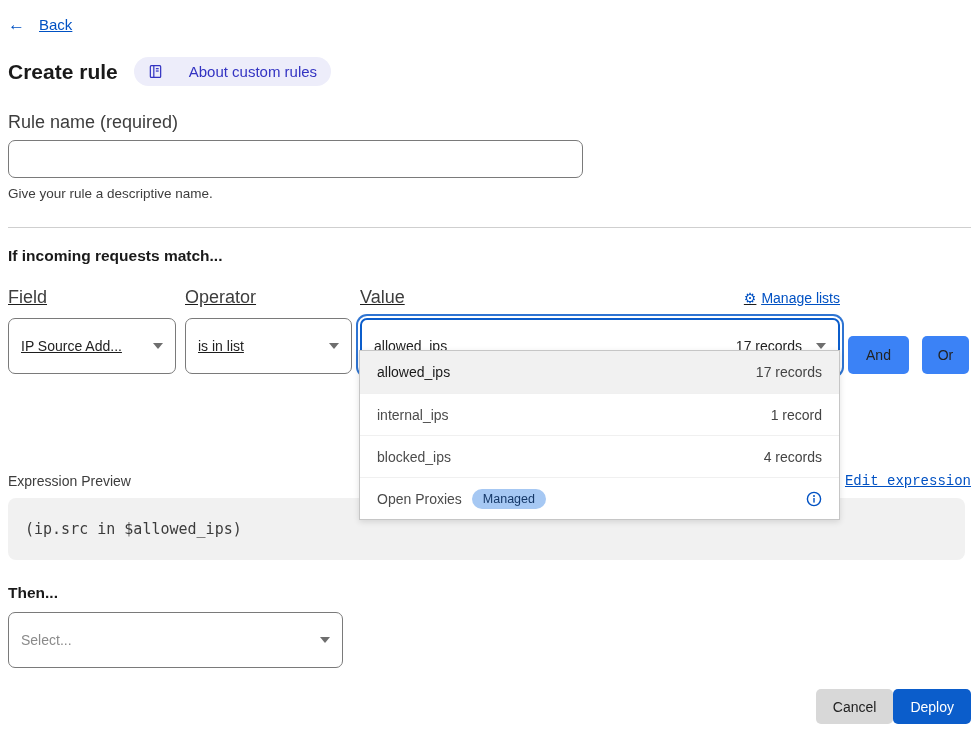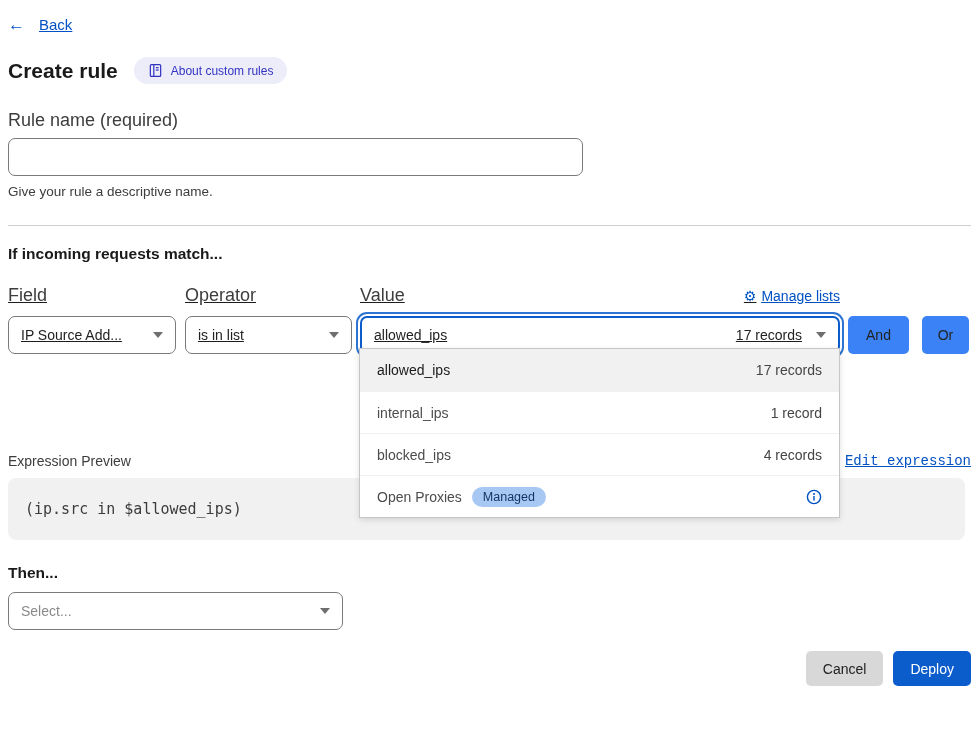--- a/index.html
+++ b/index.html
@@ -13,23 +13,23 @@
 
   
   .back-link { display: inline-flex; align-items: center; gap: 2px; color: #0051c3; text-decoration: none; font-size: 15px; cursor: pointer; }
   .back-link .arrow { font-size: 17px; line-height: 1; }
   .back-link .back-text { text-decoration: underline; margin-left: 12px; }
 
   
   .title-row { display: flex; align-items: center; gap: 16px; margin-top: 24px; }
   .page-title { font-size: 21px; font-weight: bold; color: #1a1a1a; }
   .about-pill {
-    display: inline-flex; align-items: center; gap: 8px;
+    display: inline-flex; align-items: center; gap: 26px;
     background: #ededfa; color: #3333c2;
-    border-radius: 16px; padding: 6px 14px; font-size: 12px;
+    border-radius: 16px; padding: 6px 14px; font-size: 15px;
     text-decoration: none; cursor: pointer;
   }
   .about-pill svg { display: block; }
 
   
   .field-label { font-size: 18px; color: #3d3d3d; }
   .rule-name-label { margin-top: 26px; }
   .rule-name-input {
     margin-top: 7px; width: 575px; height: 38px;
     border: 1px solid #7a7a7a; border-radius: 7px;
@@ -45,21 +45,21 @@
 
   
   .condition-row { display: flex; align-items: flex-end; margin-top: 22px; }
   .cond-col { display: flex; flex-direction: column; text-decoration: underline; }
   .cond-col .col-label-row { display: flex; justify-content: space-between; align-items: center; margin-bottom: 10px; }
   .col-field { width: 168px; margin-right: 9px; }
   .col-operator { width: 167px; margin-right: 8px; }
   .col-value { width: 480px; margin-right: 8px; position: relative; text-align: center; }
 
   .select-box {
-    height: 38px; border: 1px solid #7a7a7a; border-radius: 7px;
+    height: 56px; border: 1px solid #7a7a7a; border-radius: 7px;
     display: flex; align-items: center; justify-content: space-between;
     padding: 0 12px; background: #fff; cursor: pointer; font-size: 14px; color: #222;
   }
   .chevron {
     width: 0; height: 0;
     border-left: 5px solid transparent; border-right: 5px solid transparent;
     border-top: 6px solid #6e6e6e; margin-left: 10px; flex: 0 0 auto;
   }
   .value-select {
     border: 2px solid #0b5dcb;
@@ -111,21 +111,21 @@
     font-family: "DejaVu Sans Mono", monospace; font-size: 15px; color: #3c3c3c;
   }
 
   
   .then-heading { margin-top: 24px; }
   .choose-action-label { margin-top: 17px; }
   .action-select { margin-top: 10px; width: 335px; }
   .placeholder-text { color: #8a8a8a; }
 
   
-  .footer-row { display: flex; justify-content: flex-end; align-items: center; gap: 10px; margin-top: 21px; width: 963px; }
+  .footer-row { display: flex; justify-content: flex-end; align-items: center; margin-top: 21px; width: 963px; }
   .btn { height: 35px; border: none; border-radius: 5px; font-size: 14px; font-family: "Liberation Sans", sans-serif; cursor: pointer; padding: 0 17px; }
   .btn-gray { background: #d8d8d8; color: #222; }
   .btn-blue { background: #0b5dcb; color: #fff; }
 </style>
 </head>
 <body>
 
 <div class="page">
 
   <a class="back-link">

